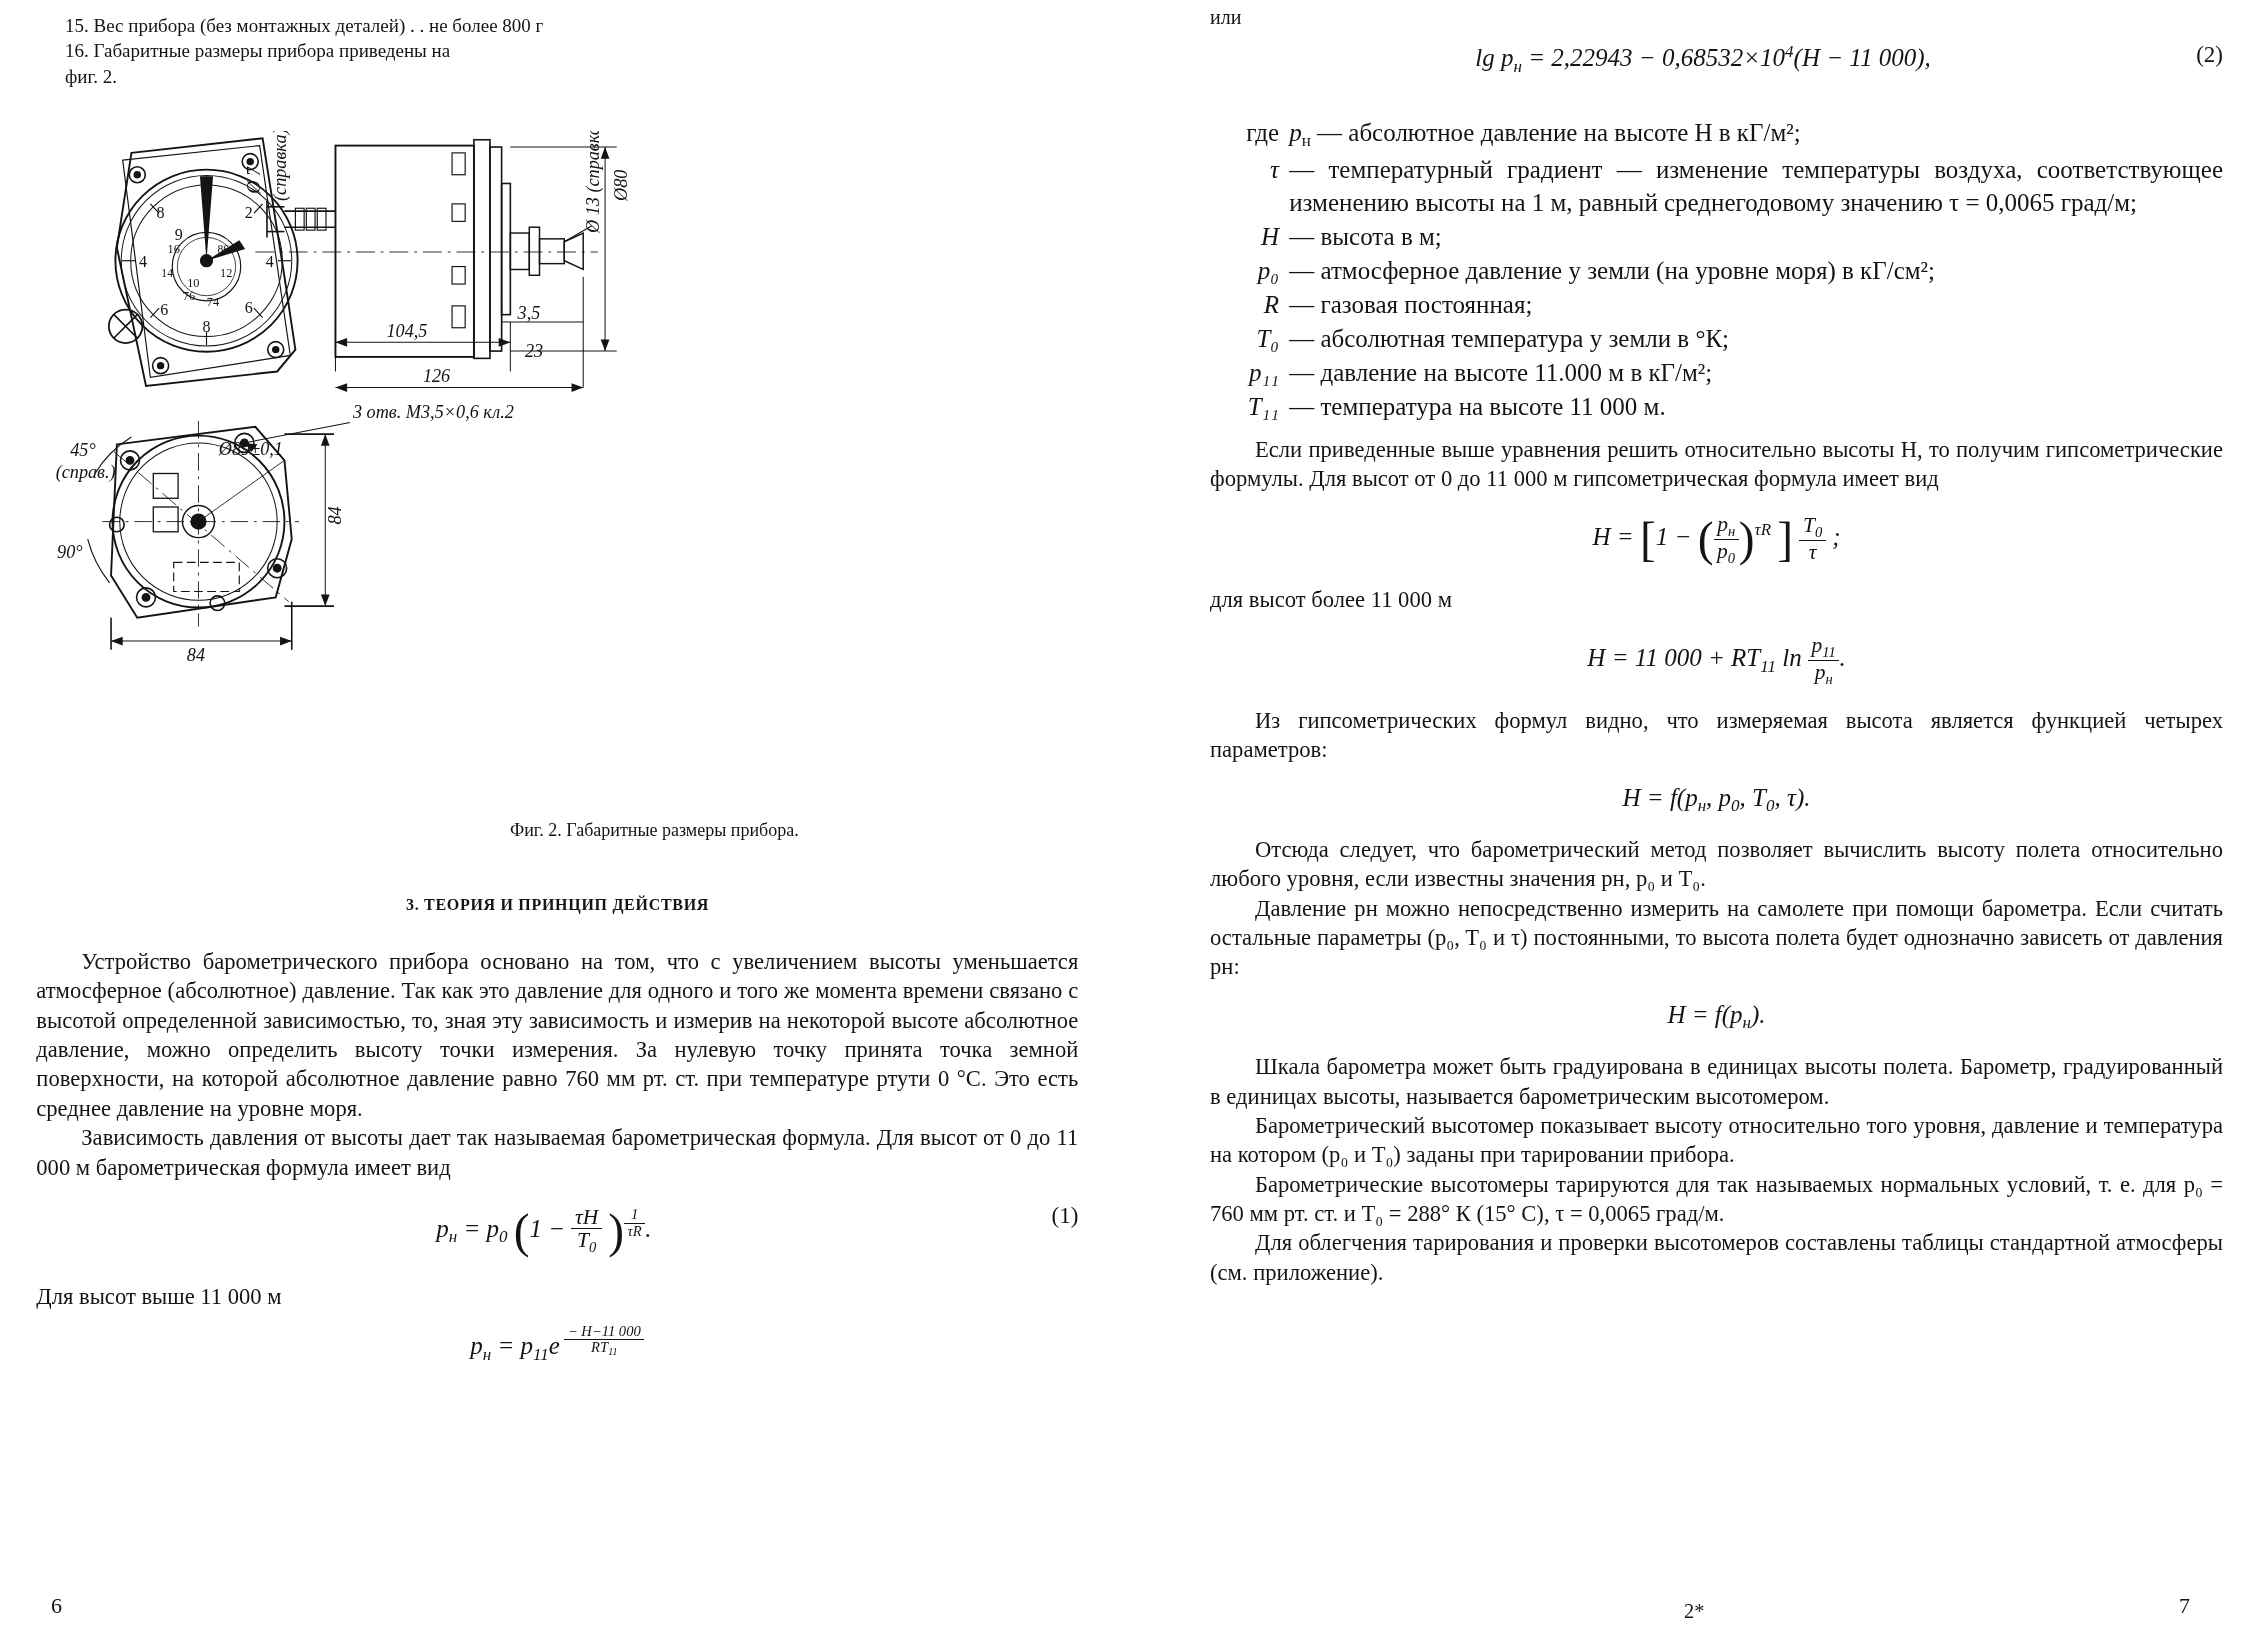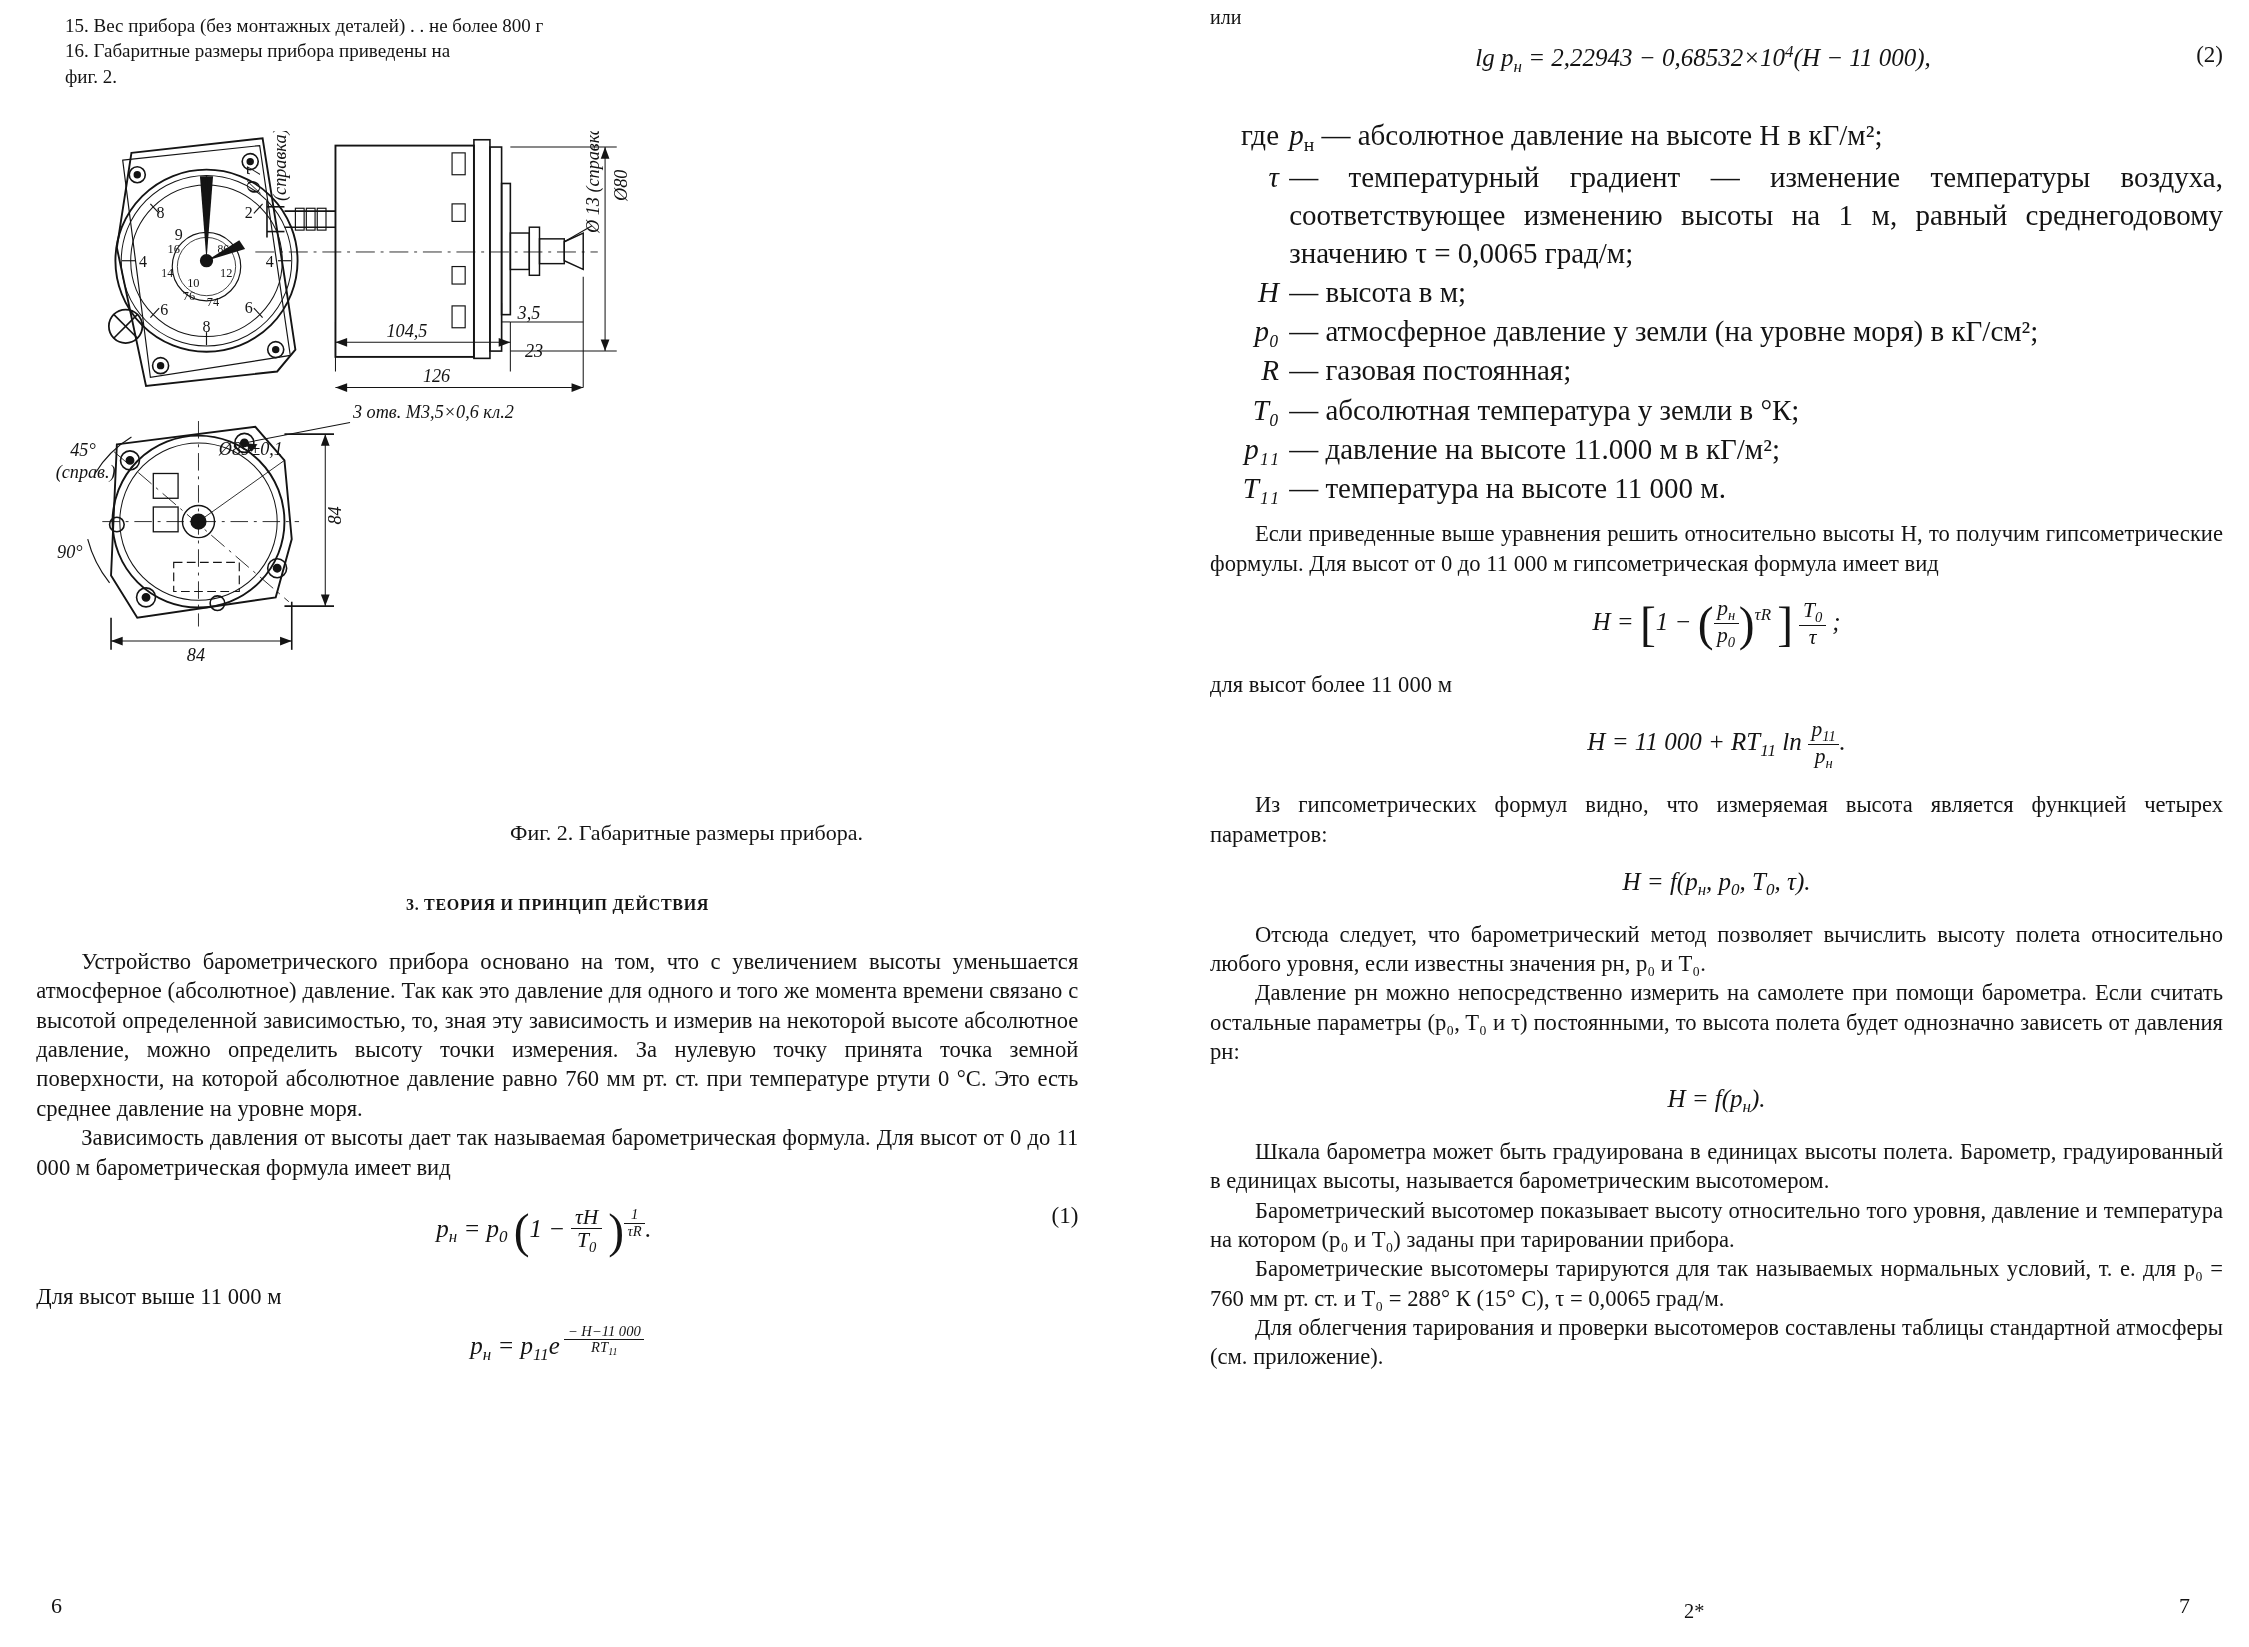--- a/index.html
+++ b/index.html
@@ -20,32 +20,32 @@
   i,.it{font-style:italic;}
   .sub{font-size:0.68em;vertical-align:-0.32em;}
   .sup{font-size:0.68em;vertical-align:0.55em;}
 
   
   .items{position:absolute;left:36px;top:13px;width:1020px;font-size:19px;line-height:1.34;}
   .items .ln{white-space:nowrap;}
 
   
   .figure{position:absolute;left:14.6px;top:131px;width:1042px;height:773px;}
-  .figcap{position:absolute;left:481px;top:820px;font-size:22px;}
+  .figcap{position:absolute;left:481px;top:820px;font-size:18px;}
 
   
   .heading{position:absolute;left:0;right:0;top:896px;text-align:center;font-weight:bold;font-size:16px;letter-spacing:0.7px;}
 
   .body-left{position:absolute;left:7.3px;top:947px;width:1042px;}
   .body-right{position:absolute;left:0;top:117px;width:1013px;}
 
   .formula{text-align:center;font-size:25px;margin:19px 0 19px 0;font-style:italic;}
   .fnum{float:right;font-style:normal;font-size:23px;}
 
-  .defs{font-size:29px;line-height:1.30;}
+  .defs{font-size:25px;line-height:1.30;}
   .defs .row{display:flex;margin-bottom:1.5px;}
   .defs .sym{width:69px;text-align:right;padding-right:10.2px;flex:none;font-style:italic;}
   .defs .dsc{flex:1;text-align:justify;}
 
   .pageno-left{position:absolute;left:22px;top:1593px;font-size:22px;}
   .pageno-right{position:absolute;left:2179px;top:1593px;font-size:22px;}
   .footmark{position:absolute;left:1684px;top:1600px;font-size:20.4px;}
 
   
   .frac{display:inline-block;vertical-align:middle;text-align:center;font-size:0.86em;line-height:1.05;}

